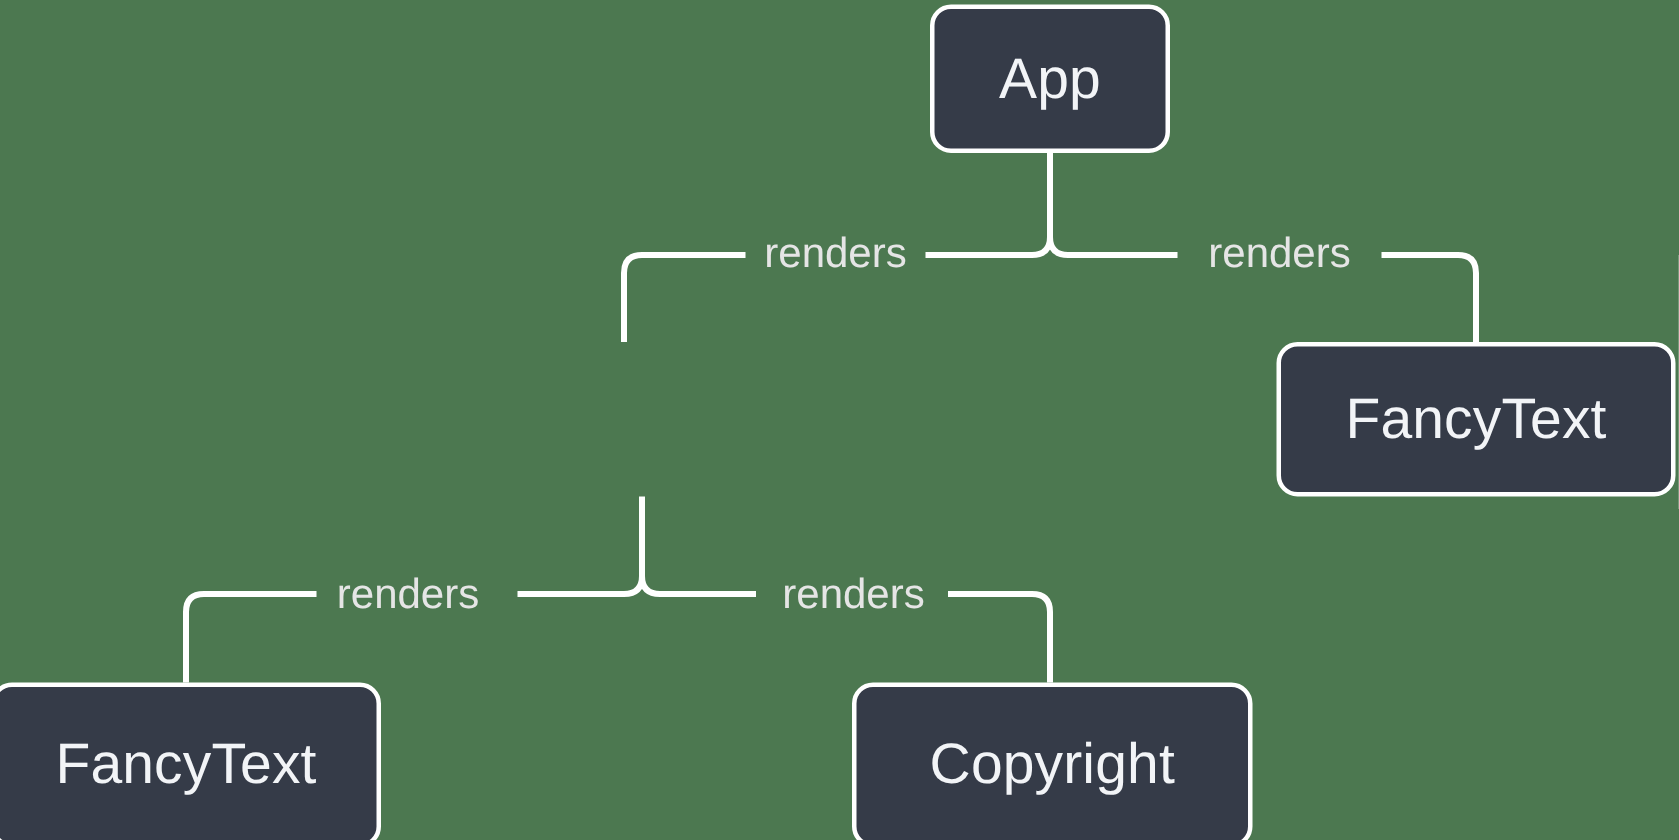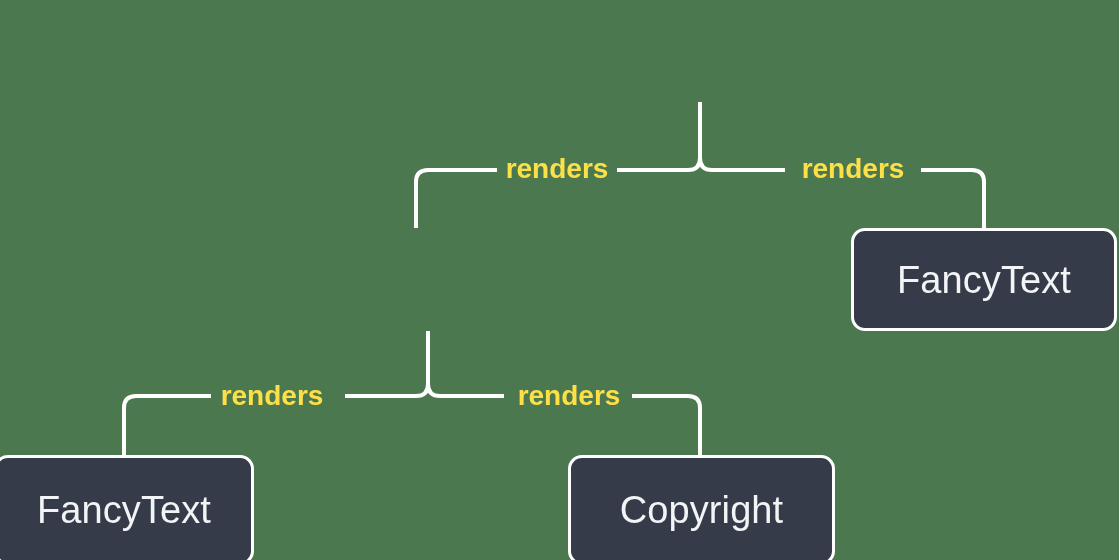--- a/index.html
+++ b/index.html
@@ -78,24 +78,24 @@
   }
   #node-copyright {
     left: 568px;
     top: 455px;
     width: 267px;
     height: 110px;
     font-size: 38px;
   }
   .edge-label {
     position: absolute;
-    color: #fde047;
+    color: #e5e5e5;
     font-family: "Liberation Sans", sans-serif;
     font-size: 28px;
-    font-weight: 700;
+    font-weight: 400;
     line-height: 1;
     white-space: nowrap;
     transform: translate(-50%, -50%);
   }
   #edge-label-app-inspiration { left: 557px; top: 169px; }
   #edge-label-app-fancytext  { left: 853px; top: 169px; }
   #edge-label-ig-fancytext   { left: 272px; top: 396px; }
   #edge-label-ig-copyright   { left: 569px; top: 396px; }
   .edge-path {
     fill: none;
@@ -123,20 +123,23 @@
     <path class="edge-path" d="M 428 331 L 428 384"></path>
 
     <path class="edge-path" d="M 428 384 Q 428 396 416 396 L 345 396"></path>
     <path class="edge-path" d="M 428 384 Q 428 396 440 396 L 504 396"></path>
 
     <path class="edge-path" d="M 211 396 L 136 396 Q 124 396 124 408 L 124 455"></path>
 
     <path class="edge-path" d="M 632 396 L 688 396 Q 700 396 700 408 L 700 455"></path>
   </svg>
 
+  <div class="node-box" id="node-app">
+    <span class="node-label">App</span>
+  </div>
 
 
   <div class="node-box" id="node-fancytext-right">
     <span class="node-label">FancyText</span>
   </div>
 
   <div class="node-box" id="node-fancytext-left">
     <span class="node-label">FancyText</span>
   </div>
 

